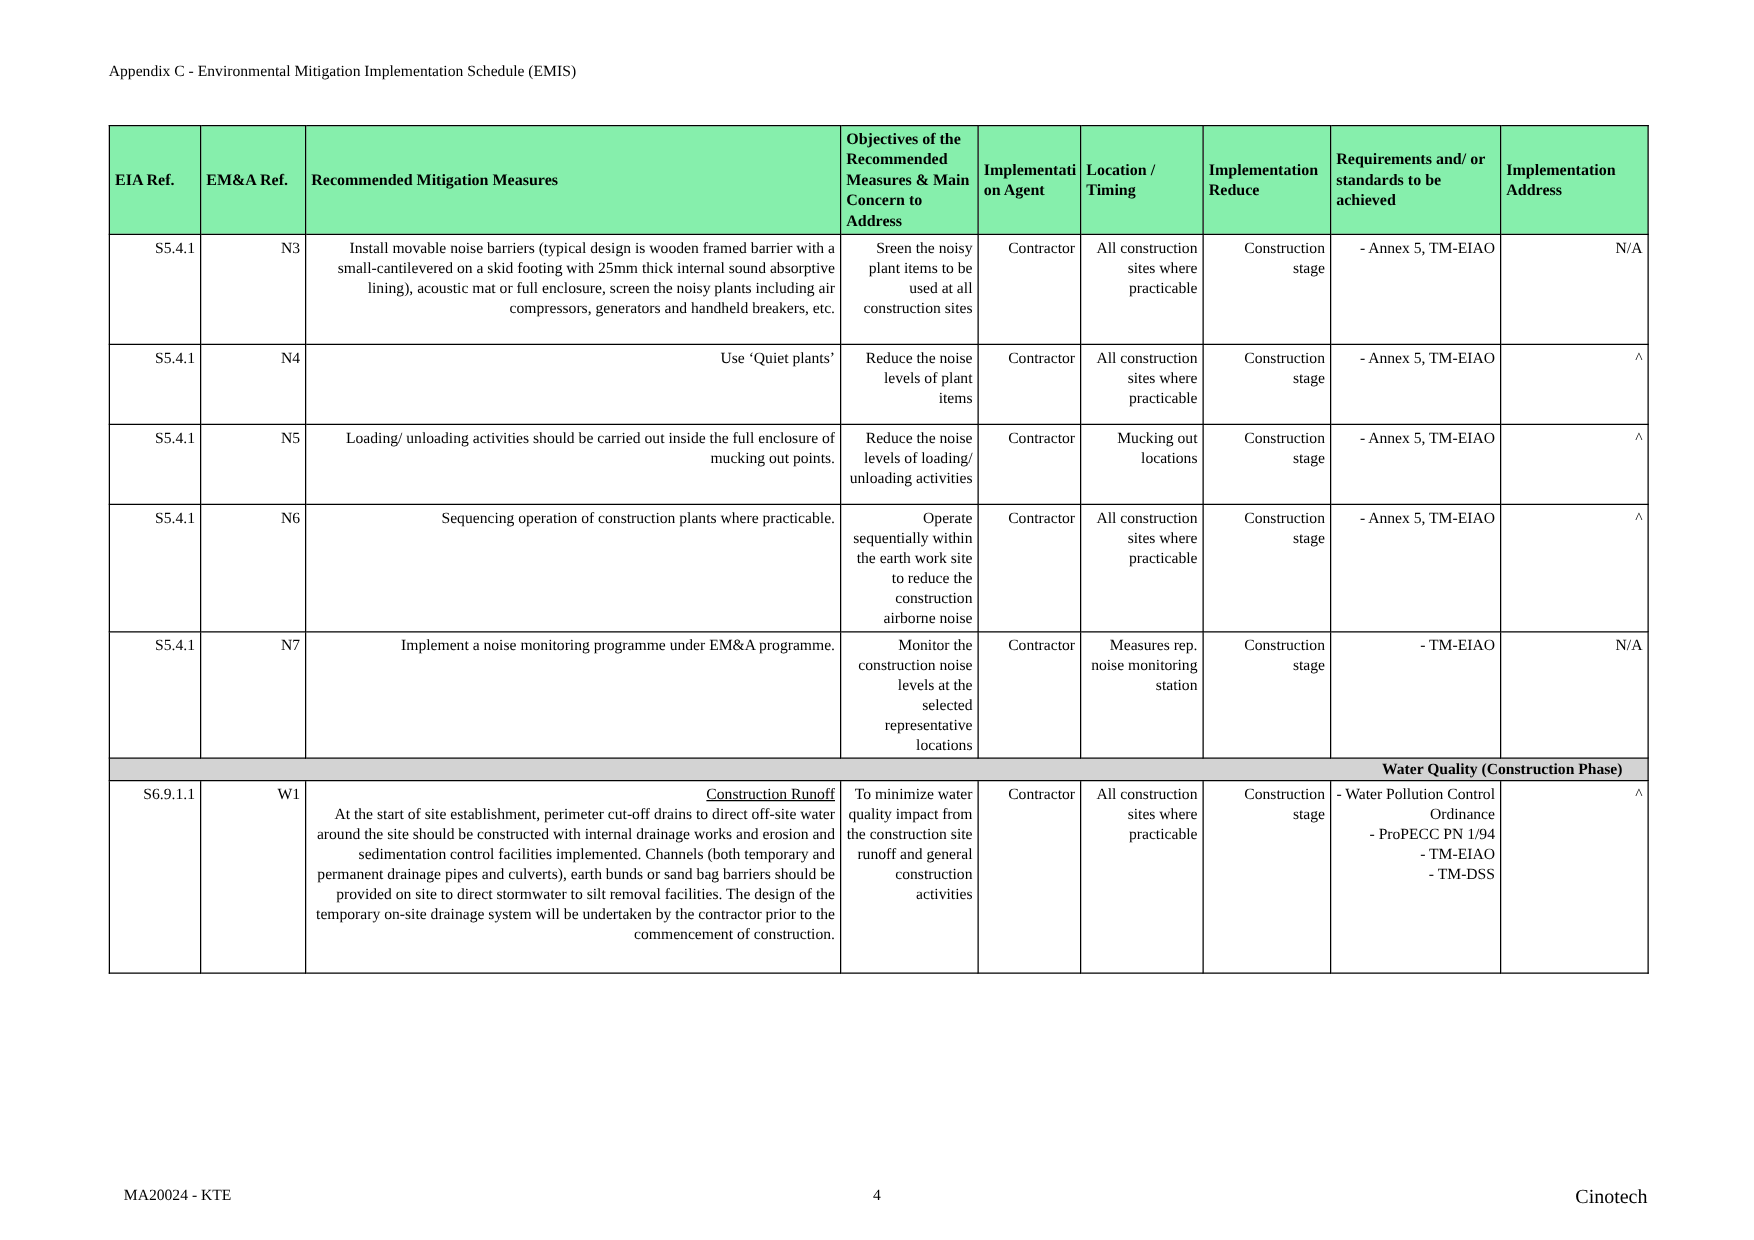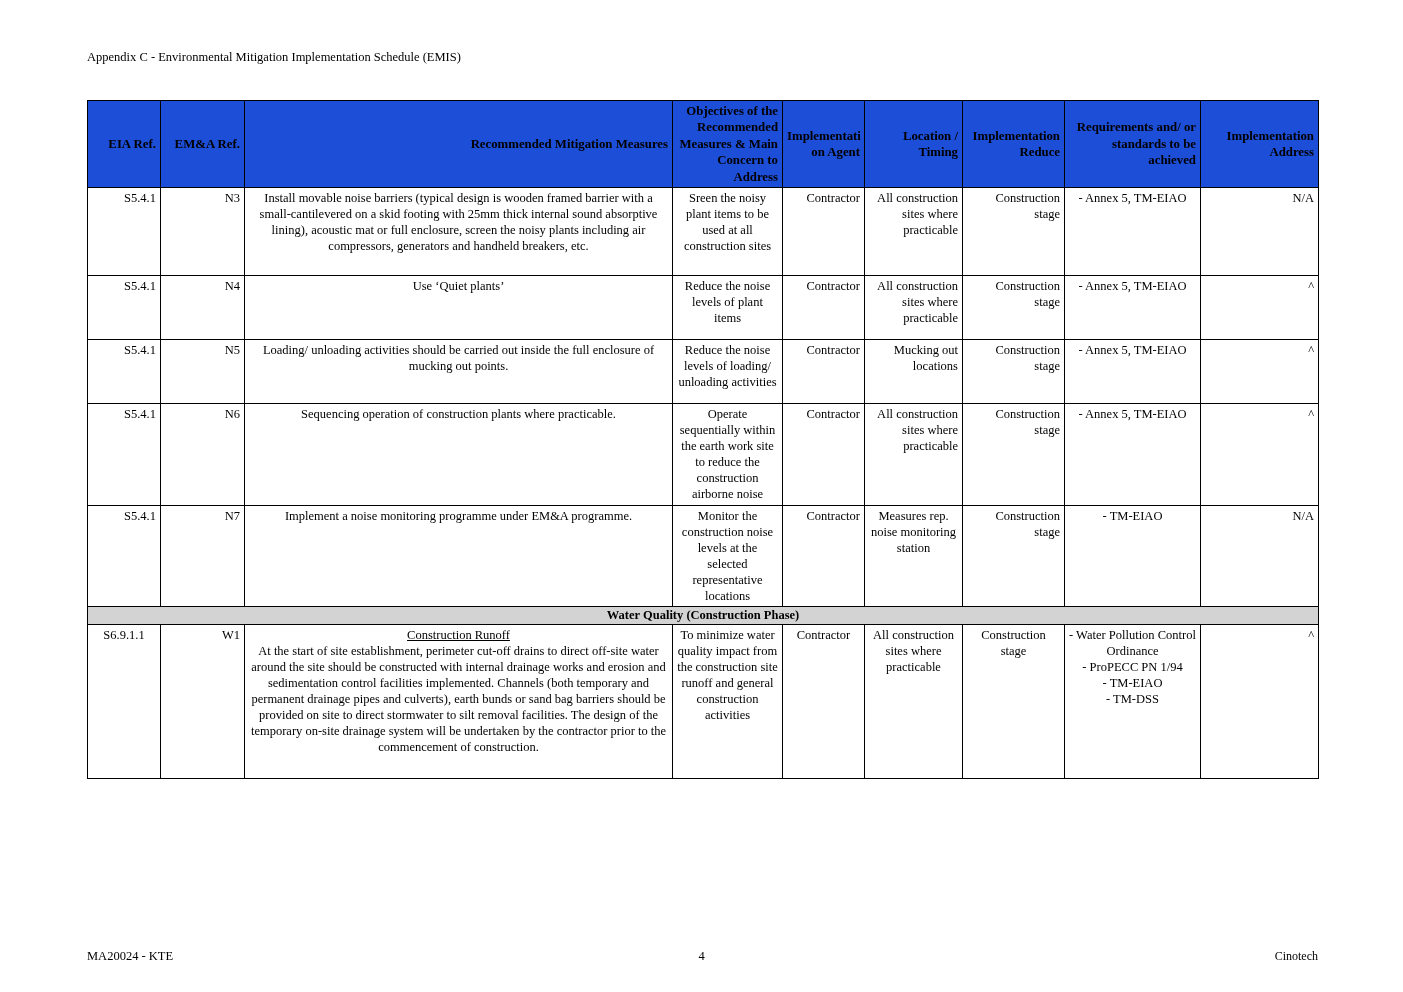--- a/index.html
+++ b/index.html
@@ -24,40 +24,40 @@
   }
   table.emis th, table.emis td {
     border:1px solid #000000;
     padding:2px 4px;
     vertical-align:top;
     font-size:12.5px;
     line-height:1.28;
     overflow:hidden;
   }
   table.emis thead th {
-    background:#1d4ed8;
+    background:#86efac;
     font-weight:bold;
-    text-align:right;
+    text-align:left;
     vertical-align:middle;
     font-size:12.8px;
     height:78px;
   }
   tr.section-row td {
     background:#d3d3d3;
     font-weight:bold;
-    padding:0px 4px 1px 4px;
+    padding:0px 20px 1px 4px;
     height:15px;
   }
   .ctr { text-align:right; }
-  .lft { text-align:center; }
+  .lft { text-align:right; }
   .pre { white-space:pre-line; }
   .measure-title { text-decoration:underline; }
-  .footer-left  { position:absolute; left:87px;  top:937px; font-size:12.5px; }
+  .footer-left  { position:absolute; left:99px;  top:937px; font-size:12.5px; }
   .footer-center{ position:absolute; left:0; width:1403px; top:937px; text-align:center; font-size:12.5px; }
-  .footer-right { position:absolute; right:85px; top:937px; font-size:12px; }
+  .footer-right { position:absolute; right:85px; top:937px; font-size:16px; }
   tr.r0 { height:88px; }
   tr.r1 { height:64px; }
   tr.r2 { height:64px; }
   tr.r3 { height:102px; }
   tr.r4 { height:101px; }
   tr.r5 { height:154px; }
 </style>
 </head>
 <body>
 

